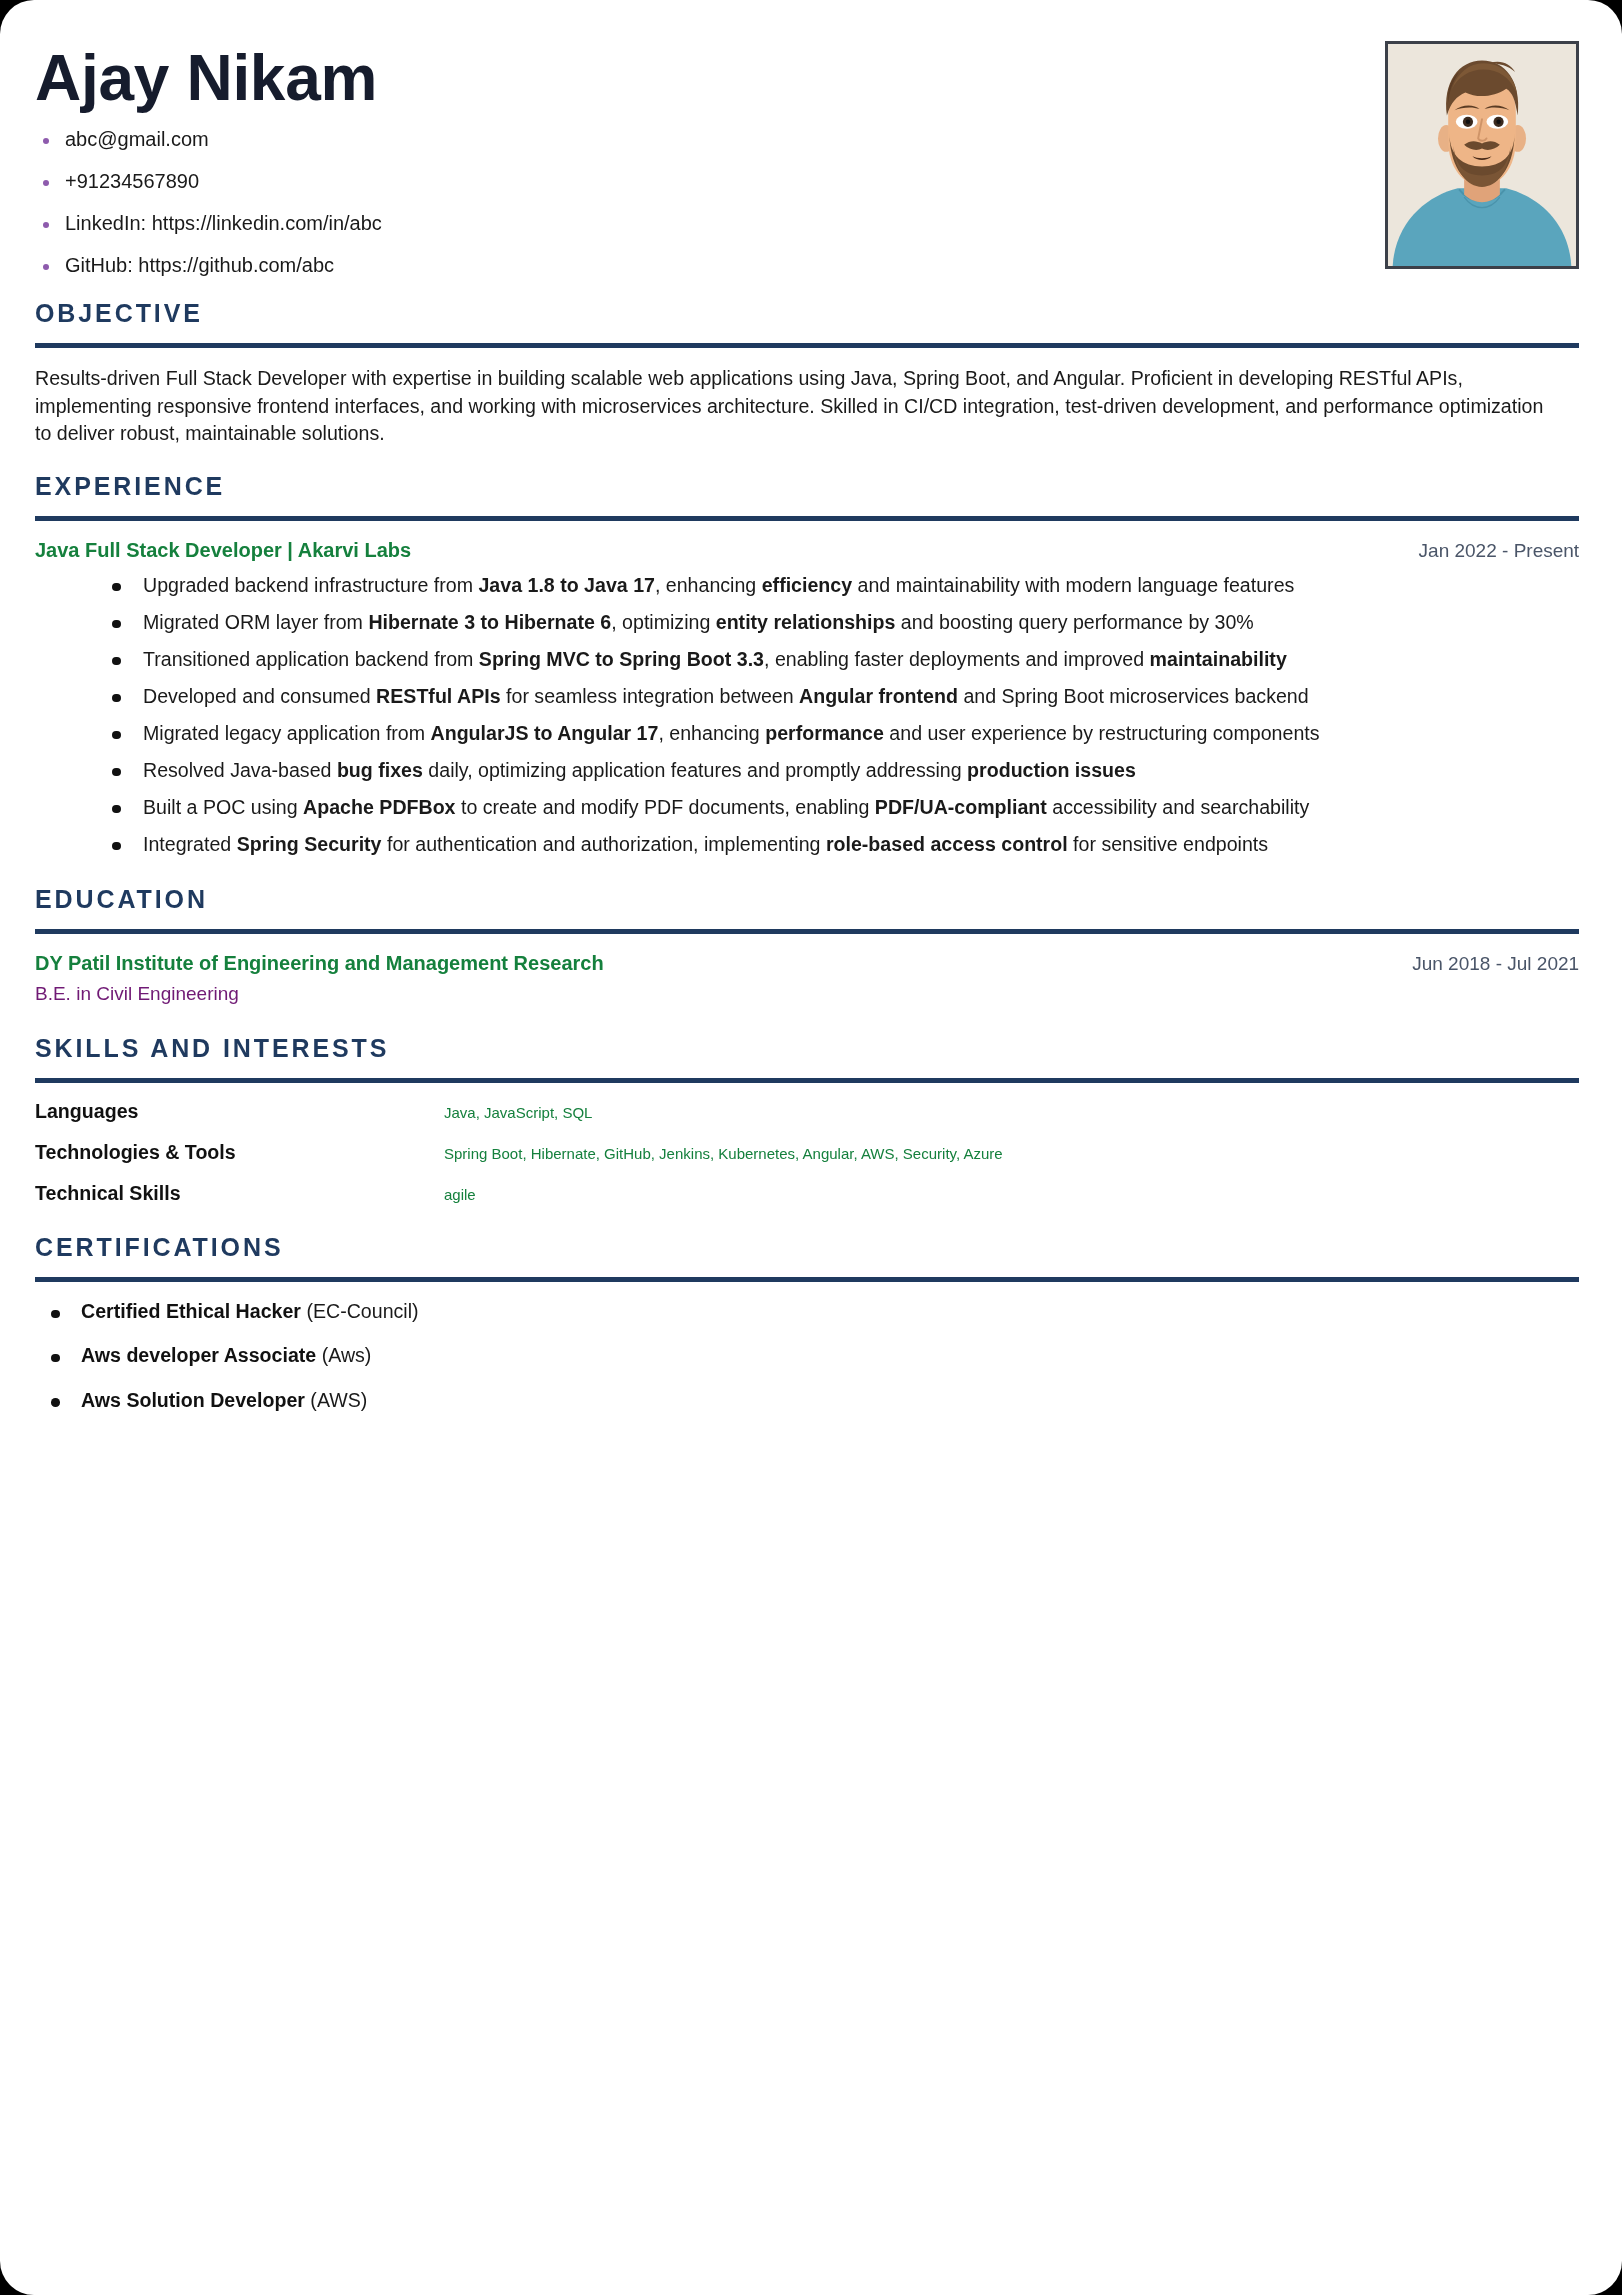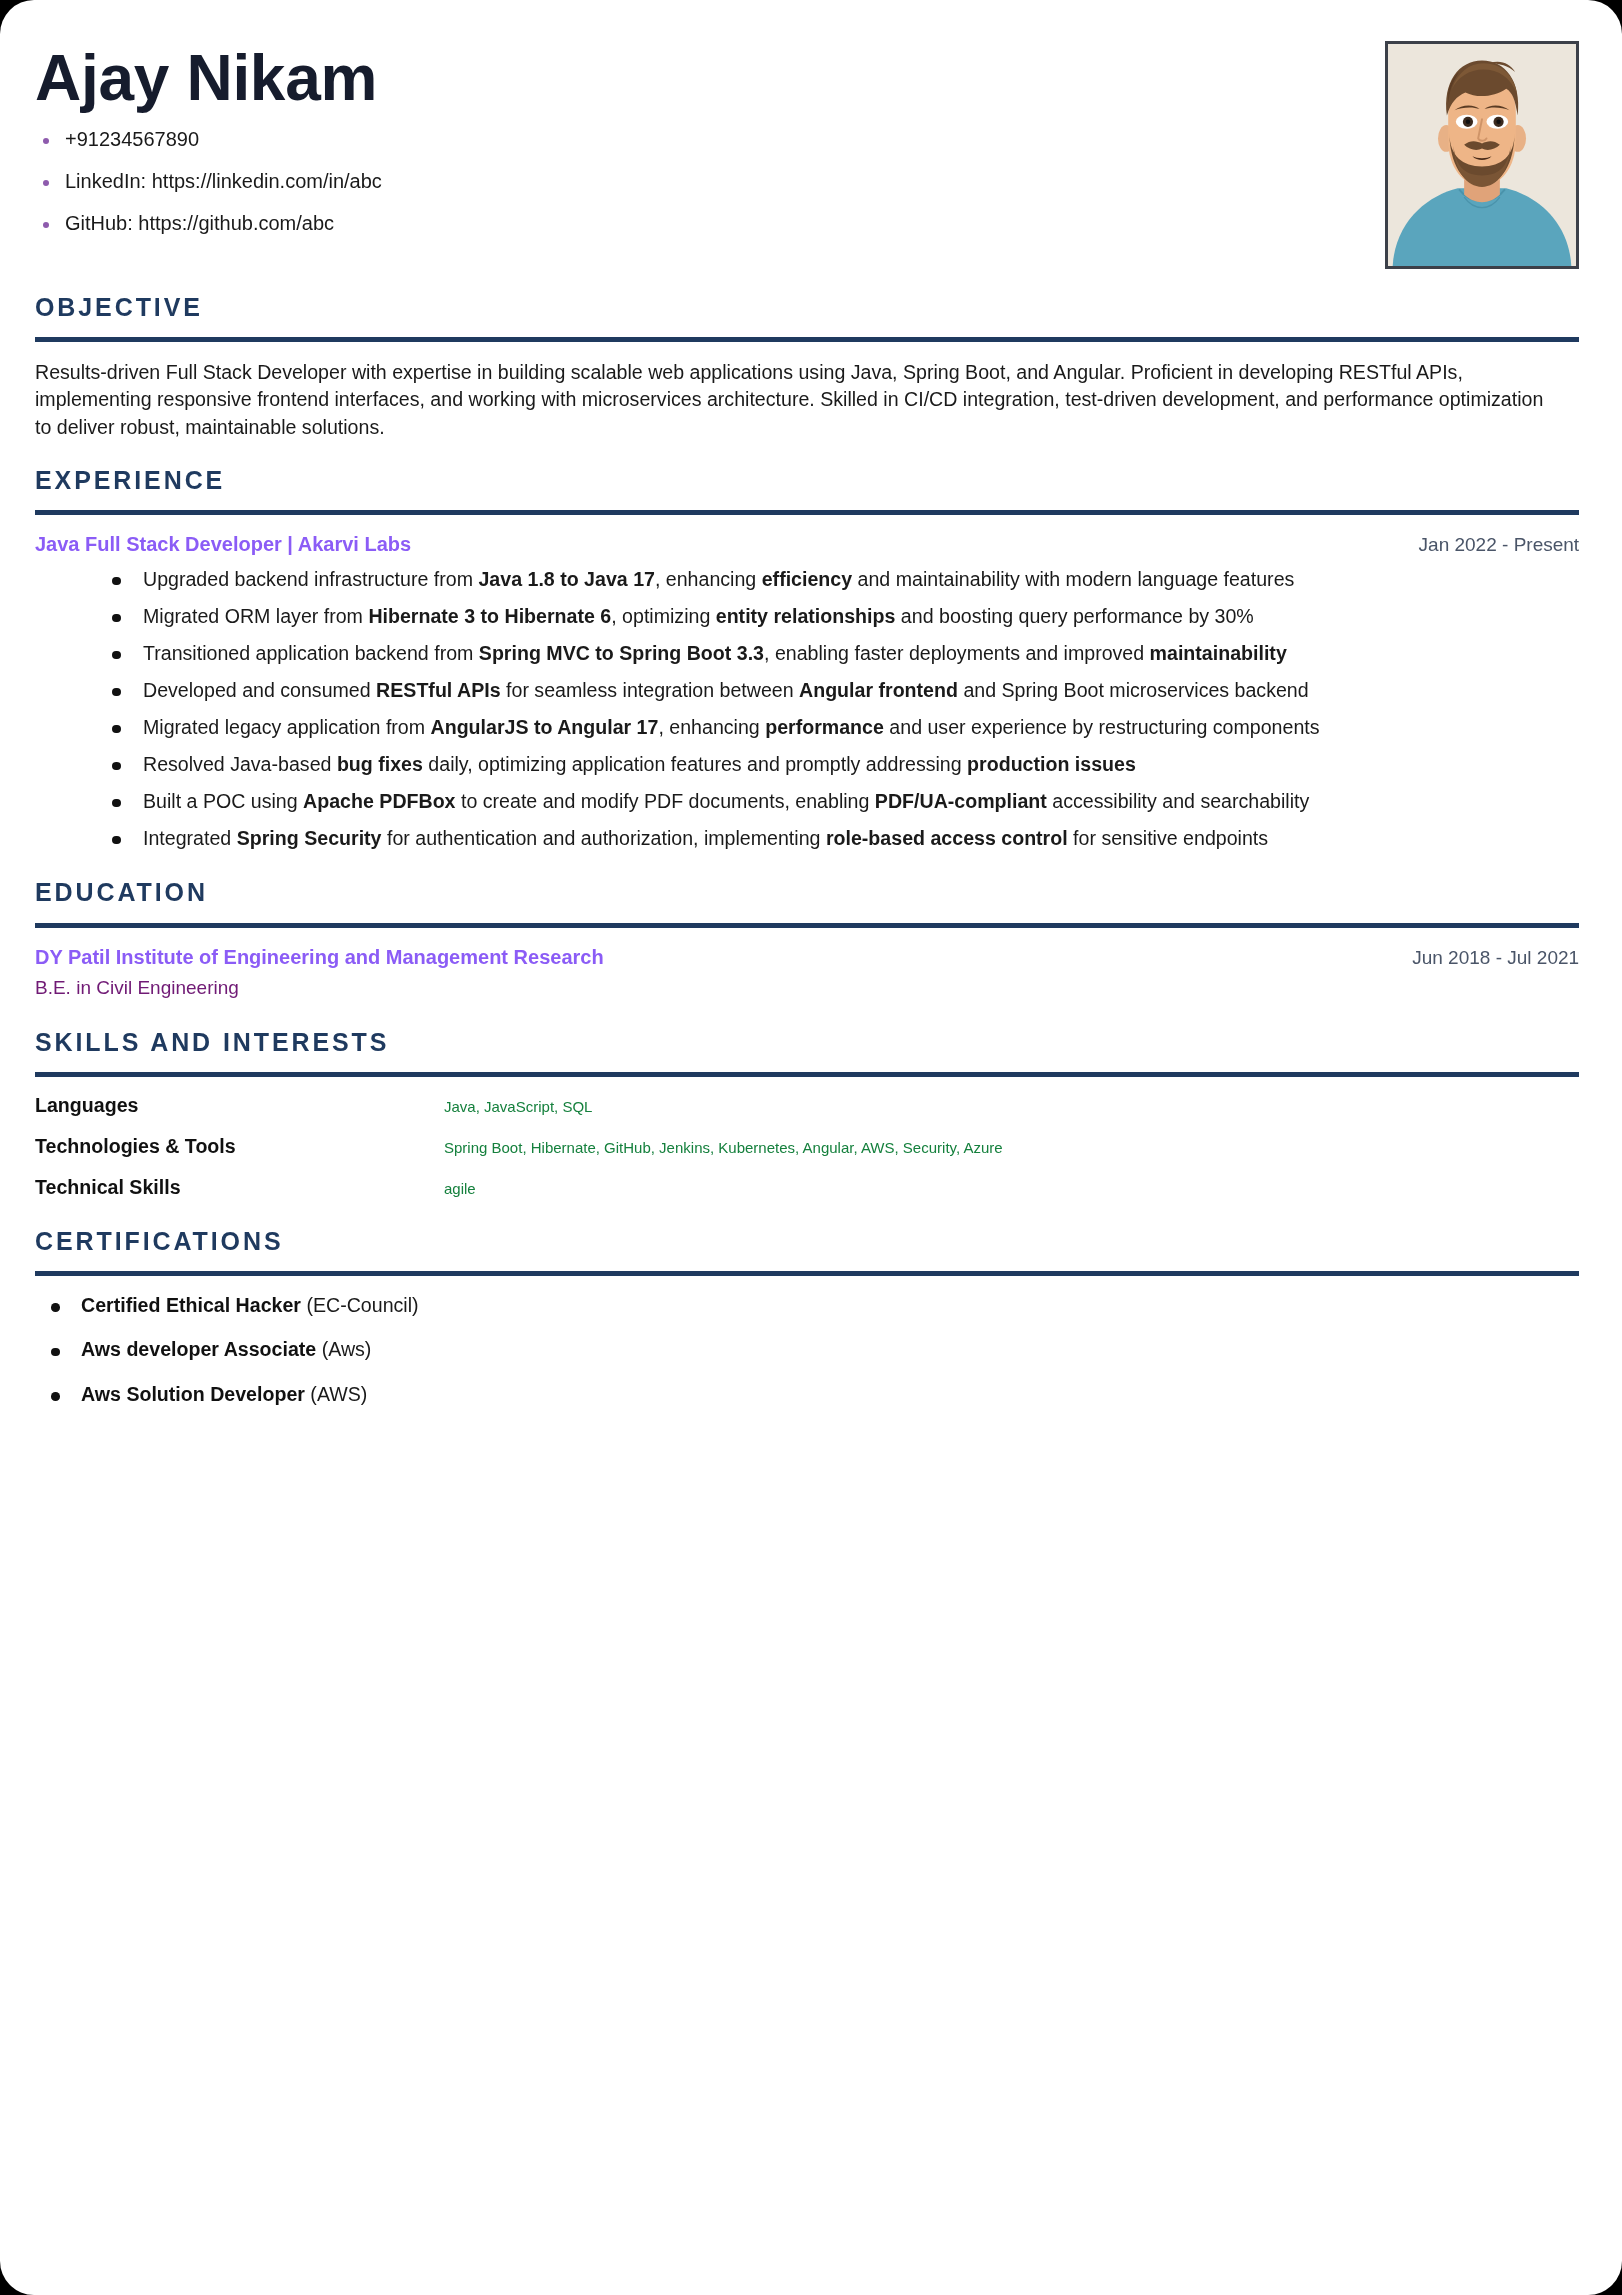--- a/index.html
+++ b/index.html
@@ -105,21 +105,21 @@
   
   .entry-head {
     display: flex;
     justify-content: space-between;
     align-items: baseline;
     margin-right: 3.9px;
   }
   .entry-title {
     font-size: 20px;
     font-weight: bold;
-    color: #8b5cf6;
+    color: #15803d;
     line-height: 1.2;
   }
   .entry-date {
     font-size: 19px;
     color: #4a5568;
     line-height: 1.2;
     white-space: nowrap;
   }
   .entry-sub {
     font-size: 19px;
@@ -211,20 +211,24 @@
 </style>
 </head>
 <body>
 
 <div class="page">
 
   <div class="header">
     <div class="header-left">
       <h1 class="name">Ajay Nikam</h1>
       <ul class="contact-list">
+        <li class="contact-item">
+          <span class="dot"></span>
+          <span>abc@gmail.com</span>
+        </li>
         <li class="contact-item">
           <span class="dot"></span>
           <span>+91234567890</span>
         </li>
         <li class="contact-item">
           <span class="dot"></span>
           <span>LinkedIn: https://linkedin.com/in/abc</span>
         </li>
         <li class="contact-item">
           <span class="dot"></span>

